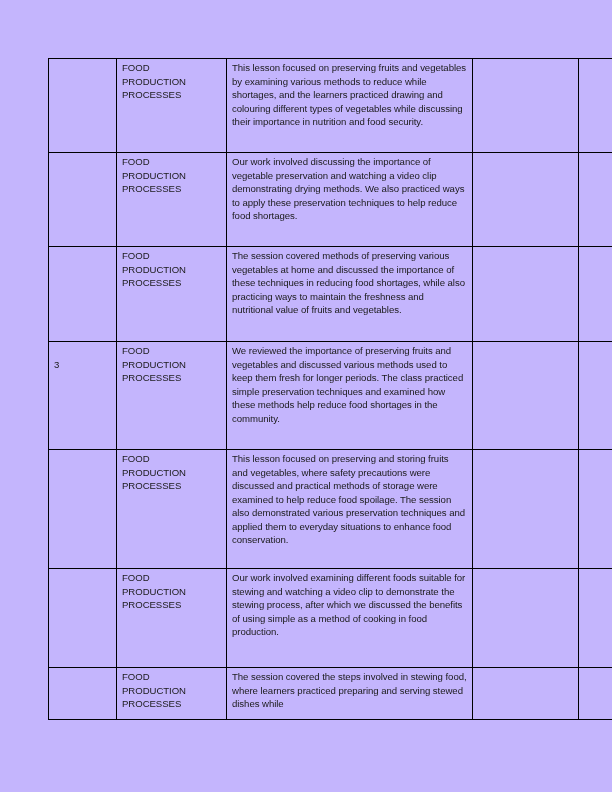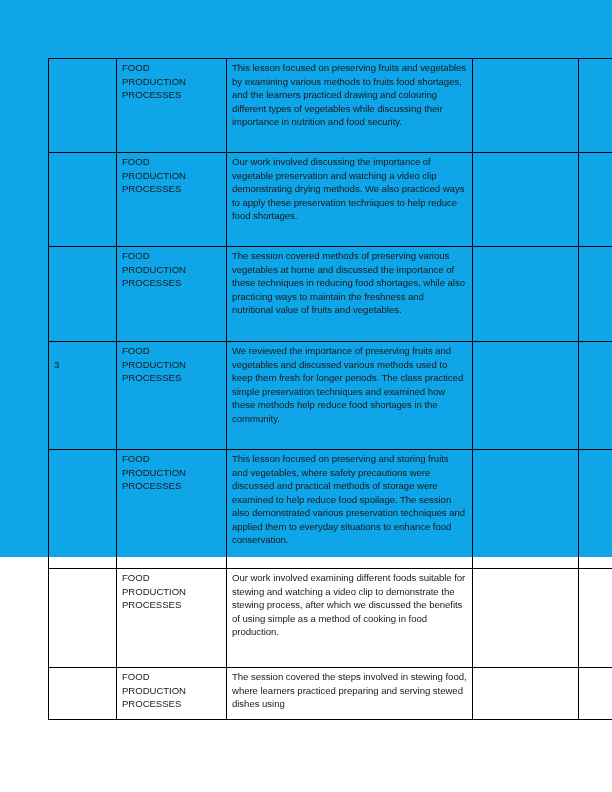--- a/index.html
+++ b/index.html
@@ -11,22 +11,22 @@
       width: 612px;
       height: 792px;
       position: relative;
       overflow: hidden;
       font-family: "Liberation Sans", "DejaVu Sans", sans-serif;
       color: #1a1a1a;
     }
     .page {
       position: absolute;
       left: 0; top: 0;
-      width: 612px; height: 557px;
-      background: #0ea5e9;
+      width: 612px; height: 792px;
+      background: #c4b5fd;
     }
     table.record-table {
       position: absolute;
       left: 48px;
       top: 58px;
       border-collapse: collapse;
       table-layout: fixed;
       width: 545px;
     }
     table.record-table td {
@@ -54,21 +54,21 @@
     <tbody>
       <tr style="height:94px">
         <td class="col-week">
             <span class="week-num"></span>
           </td>
         <td class="col-strand">
           <span class="strand-line">FOOD</span>
           <span class="strand-line">PRODUCTION</span>
           <span class="strand-line">PROCESSES</span>
         </td>
-        <td class="col-desc">This lesson focused on preserving fruits and vegetables by examining various methods to fruits food shortages, and the learners practiced drawing and colouring different types of vegetables while discussing their importance in nutrition and food security.</td>
+        <td class="col-desc">This lesson focused on preserving fruits and vegetables by examining various methods to reduce while shortages, and the learners practiced drawing and colouring different types of vegetables while discussing their importance in nutrition and food security.</td>
         <td class="col-e1"></td>
         <td class="col-e2"></td>
       </tr>
       <tr style="height:94px">
         <td class="col-week">
             <span class="week-num"></span>
           </td>
         <td class="col-strand">
           <span class="strand-line">FOOD</span>
           <span class="strand-line">PRODUCTION</span>
@@ -132,19 +132,19 @@
       </tr>
       <tr style="height:52px">
         <td class="col-week">
             <span class="week-num"></span>
           </td>
         <td class="col-strand">
           <span class="strand-line">FOOD</span>
           <span class="strand-line">PRODUCTION</span>
           <span class="strand-line">PROCESSES</span>
         </td>
-        <td class="col-desc">The session covered the steps involved in stewing food, where learners practiced preparing and serving stewed dishes using</td>
+        <td class="col-desc">The session covered the steps involved in stewing food, where learners practiced preparing and serving stewed dishes while</td>
         <td class="col-e1"></td>
         <td class="col-e2"></td>
       </tr>
     </tbody>
   </table>
 </div>
 
 </body></html>

